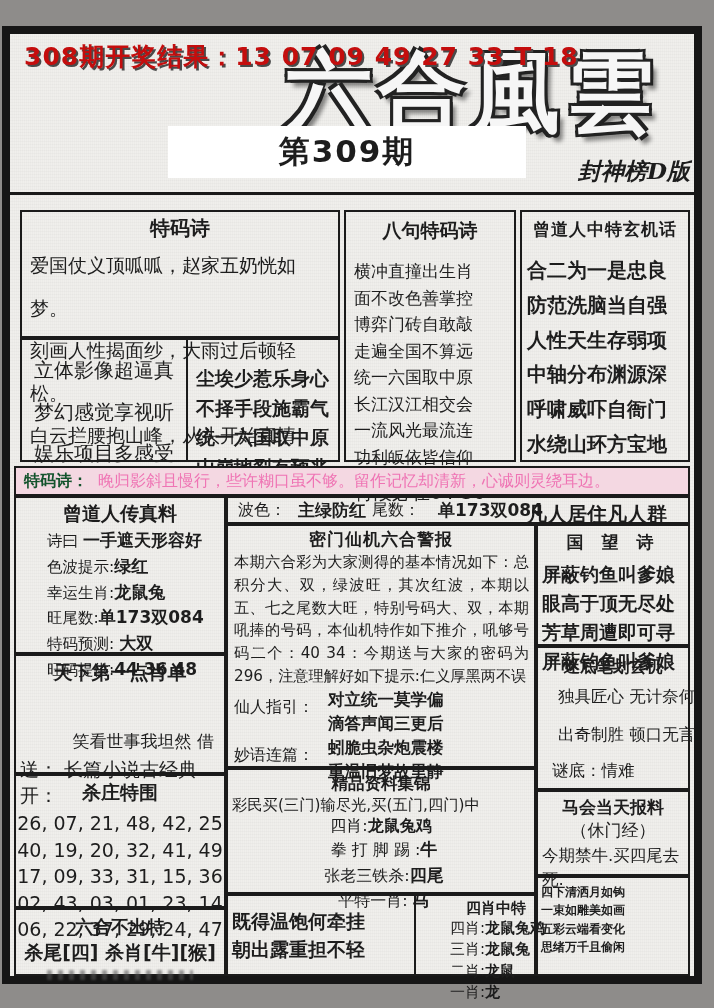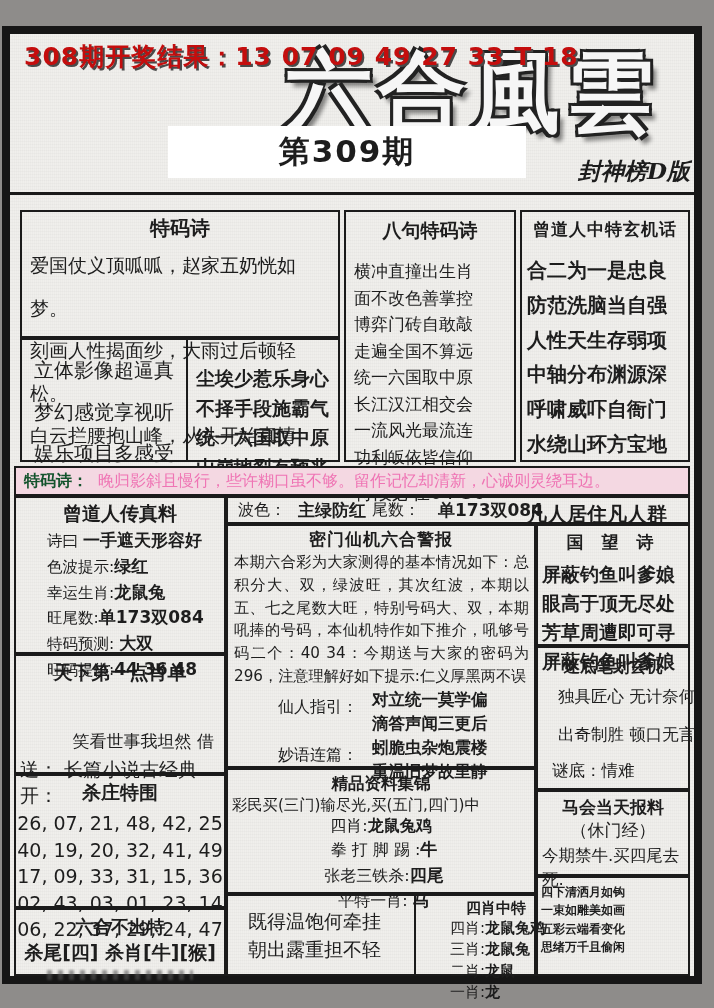--- a/index.html
+++ b/index.html
@@ -71,29 +71,29 @@
   .bc-line{font-size:19px;font-weight:600;text-align:center;padding-top:1px;white-space:nowrap;}
   .smudge{width:70%;height:10px;margin:4px auto 0;filter:blur(1px);opacity:.55;
     background:repeating-linear-gradient(90deg,#555 0 5px,transparent 5px 11px);}
 
   
   .bose{display:flex;align-items:center;font-size:16px;padding-left:10px;white-space:nowrap;}
   .bose .val{font-size:17px;}
   .jb-title{font-size:17px;padding-top:2px;letter-spacing:1px;}
   .jb-body{font-size:15.2px;line-height:1.5;text-align:justify;padding:0 5px 0 6px;}
   .pair{display:flex;font-size:16px;padding-left:6px;}
-  .pair .plbl{white-space:nowrap;padding-top:9px;margin-left:44px;}
+  .pair .plbl{white-space:nowrap;padding-top:9px;}
   .pair .plines{font-size:16.5px;font-weight:600;line-height:1.45;padding-left:14px;white-space:nowrap;}
   .jp-title{font-size:16.5px;padding-top:3px;}
   .jp-l1{font-size:15.3px;padding-left:4px;white-space:nowrap;}
   .jp-l2{font-size:16px;text-align:center;}
   .jp-rows{font-size:16px;line-height:1.5;padding-left:6px;white-space:nowrap;text-align:center;}
   .jp-rows .val{font-size:17px;}
   .verse-cell{display:flex;align-items:center;}
-  .verse-lines{font-size:19px;font-weight:400;line-height:1.5;padding-left:20px;white-space:nowrap;}
+  .verse-lines{font-size:19px;font-weight:700;line-height:1.5;padding-left:4px;white-space:nowrap;}
   .sx-title{font-size:15px;font-weight:bold;text-align:right;padding:3px 8px 0 0;white-space:nowrap;}
   .sx-rows{font-size:15px;line-height:1.42;text-align:left;padding-left:14px;white-space:nowrap;}
   .sx-rows .val{font-weight:bold;}
 
   
   .gw-title{font-size:17px;padding-top:5px;letter-spacing:6px;}
   .gw-lines{font-size:19px;font-weight:600;line-height:1.52;padding:6px 0 0 4px;white-space:nowrap;}
   .md-title{font-size:16.5px;padding-top:8px;}
   .md-lines{font-size:16.5px;line-height:2.3;padding-left:20px;white-space:nowrap;}
   .md-ans{font-size:16.5px;padding:6px 0 0 14px;}

